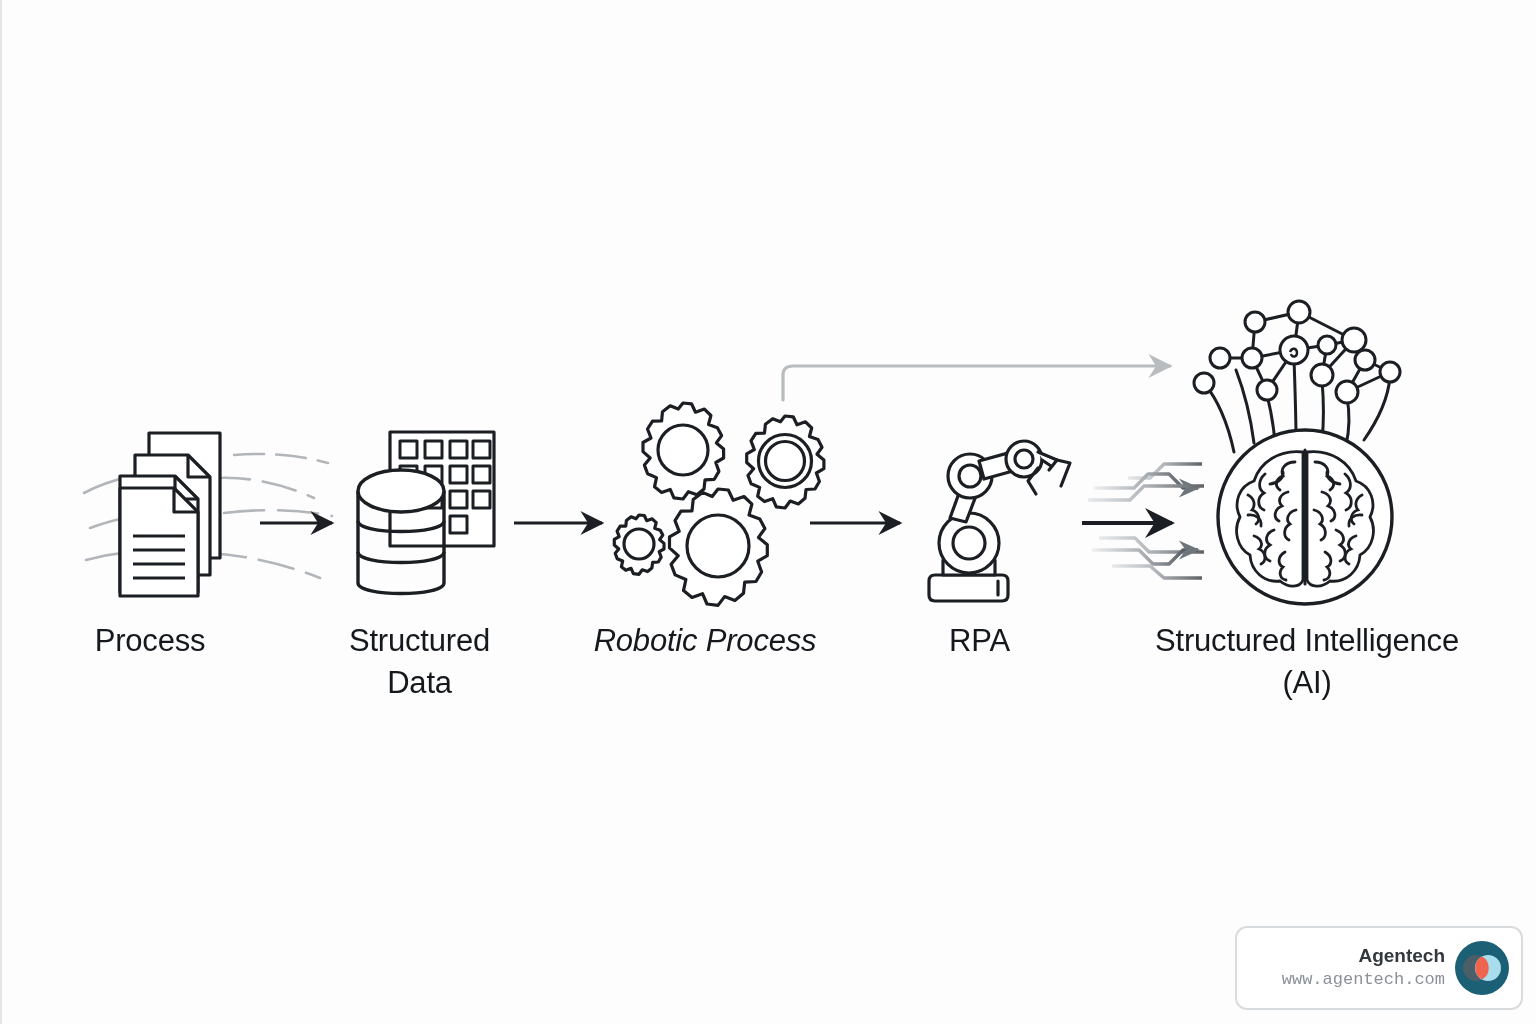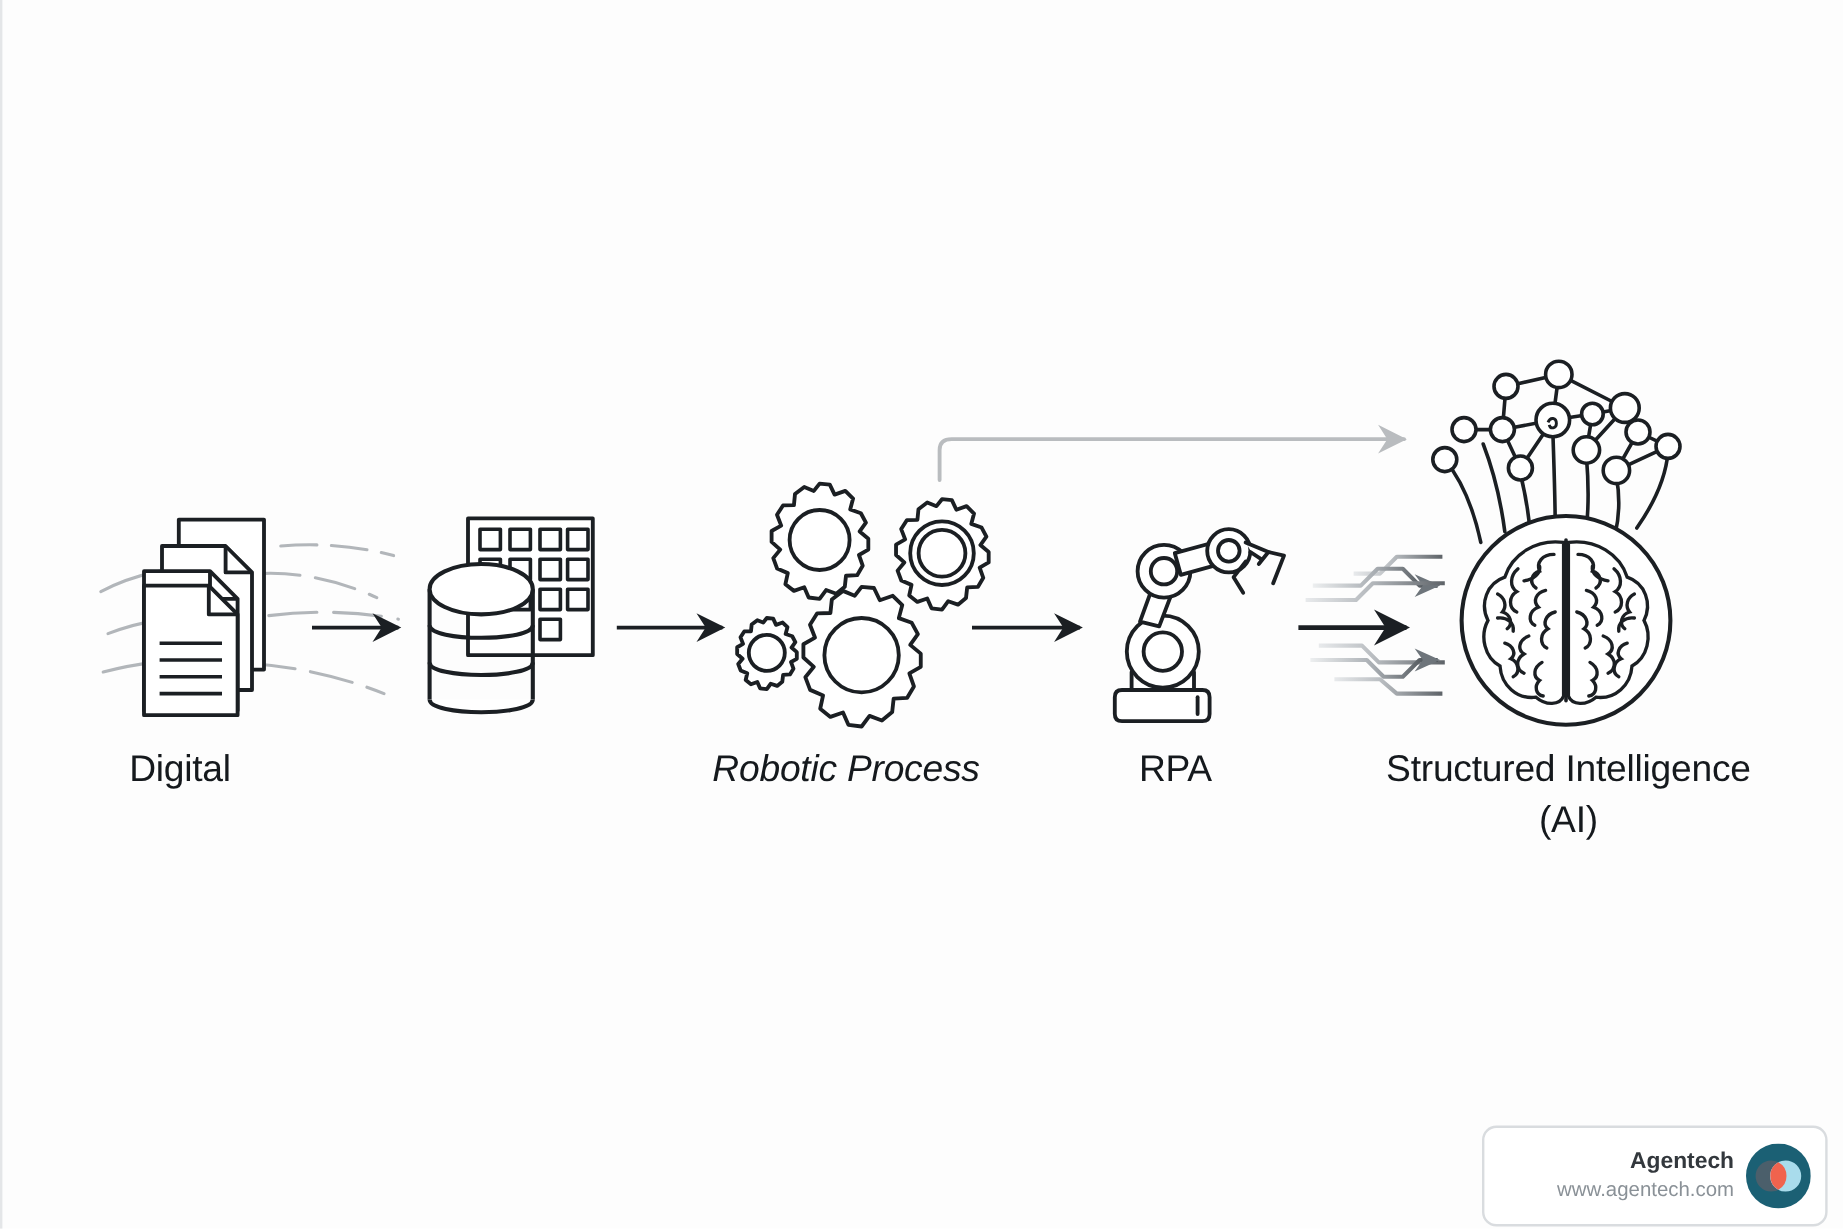--- a/index.html
+++ b/index.html
@@ -55,38 +55,37 @@
     width: 288px;
     height: 84px;
     background: #ffffff;
     border: 2px solid #d9dcdf;
     border-radius: 12px;
     box-sizing: border-box;
     display: flex;
     align-items: center;
     justify-content: flex-end;
     padding-right: 12px;
-    margin-top: 12px;
   }
   #brand-text {
     display: flex;
     flex-direction: column;
     align-items: flex-end;
     justify-content: center;
     margin-right: 10px;
   }
   #brand-name {
     font-family: "Liberation Sans", sans-serif;
     font-size: 19px;
     font-weight: bold;
     color: #33383d;
     line-height: 24px;
   }
   #brand-url {
-    font-family: Liberation Sans, sans-serif;
+    font-family: Liberation Mono, monospace;
     font-size: 17px;
     font-weight: 400;
     color: #8a9197;
     line-height: 24px;
   }
   #brand-logo {
     width: 54px;
     height: 54px;
     flex: none;
   }
@@ -339,21 +338,23 @@
         <path d="M1312,510 C1320,512 1323,520 1318,524 C1325,528 1325,537 1319,540"></path>
         <path d="M1354,536 C1347,538 1344,545 1349,549 C1342,552 1341,561 1347,564"></path>
         <path d="M1334,530 C1342,533 1344,541 1338,545 C1345,549 1345,558 1338,561"></path>
         <path d="M1323,552 C1330,556 1331,564 1325,567 C1330,572 1328,579 1322,580"></path>
         <path d="M1338,484 C1330,483 1324,478 1325,472"></path>
         <path d="M1360,515 C1352,514 1346,519 1347,526"></path>
       </g>
     </g>
   </svg>
 
-  <div class="stage-label" id="label-digital">Digital</div>
+  <div class="stage-label" id="label-digital">Process</div>
+  <div class="stage-label" id="label-structured">Structured
+Data</div>
   <div class="stage-label" id="label-robotic">Robotic Process</div>
   <div class="stage-label" id="label-rpa">RPA</div>
   <div class="stage-label" id="label-ai">Structured Intelligence
 (AI)</div>
 
   <div id="brand-badge">
     <div id="brand-text">
       <div id="brand-name">Agentech</div>
       <div id="brand-url">www.agentech.com</div>
     </div>

